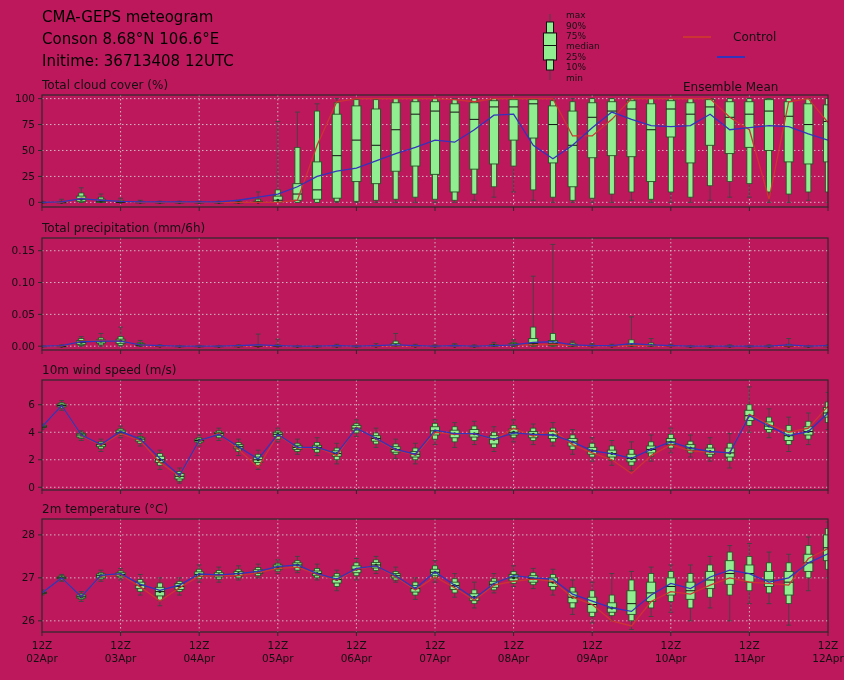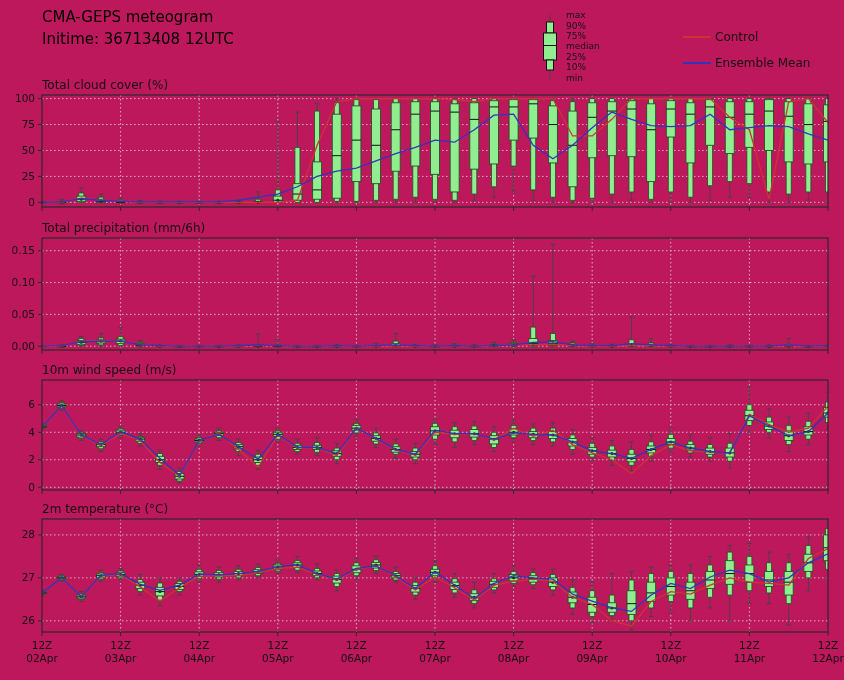--- a/index.html
+++ b/index.html
@@ -1,37 +1,38 @@
 <!DOCTYPE html>
 <html><head>
 <meta charset="utf-8">
 <style>
   html,body{margin:0;padding:0;background:#ffffff;}
   body{font-family:"DejaVu Sans", sans-serif;}
   .wrap{position:relative;width:844px;height:680px;background:#be185d;overflow:hidden;}
   .header{position:absolute;left:42px;top:6px;font-size:15px;line-height:22px;color:#000000;}
-  .legend-row{position:absolute;display:flex;align-items:center;gap:4px;font-size:12px;color:#111111;}
+  .legend-row{position:absolute;display:flex;align-items:center;gap:22px;font-size:12px;color:#111111;}
   .legend-row .swatch{display:inline-block;width:28px;height:2px;}
   #chart-root svg{position:absolute;left:0;top:0;}
   svg text{font-family:"DejaVu Sans", sans-serif;fill:#111111;}
 </style>
 </head>
 <body>
 
 <div class="wrap">
   <div class="header">
     <div>CMA-GEPS meteogram</div>
+    <div>Conson 8.68°N 106.6°E</div>
     <div>Initime: 36713408 12UTC</div>
   </div>
 
   <div class="legend-row" style="left:683px;top:30px;">
     <span class="swatch" style="background: rgb(204, 51, 51);"></span>
     <span>Control</span>
   </div>
-  <div class="legend-row" style="left:683px;top:56px;">
+  <div class="legend-row" style="left:683px;top:56px;flex-direction:column;">
     <span class="swatch" style="background: rgb(51, 51, 187);"></span>
     <span>Ensemble Mean</span>
   </div>
 
   <div id="chart-root">
       <svg width="844" height="680" viewBox="0 0 844 680">
         <g>
           <clipPath id="cp0">
             <rect x="42" y="95" width="786" height="112"></rect>
           </clipPath>

